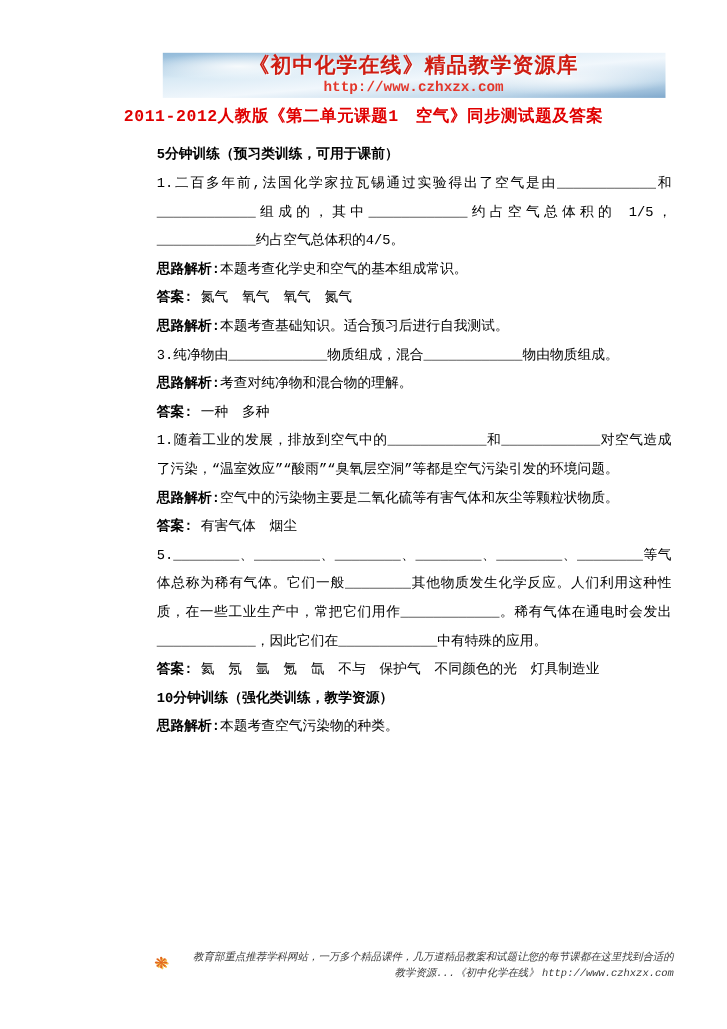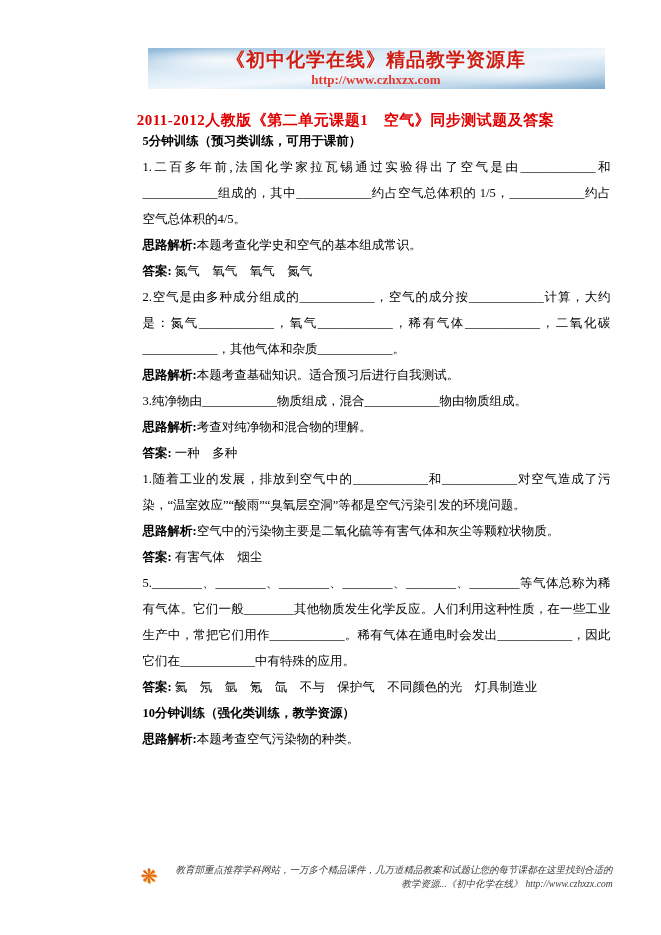--- a/index.html
+++ b/index.html
@@ -4,21 +4,21 @@
 <style>
   * { box-sizing: border-box; }
   html, body { margin: 0; padding: 0; }
   body { background: #ffffff; }
   .page {
     position: relative;
     width: 570px;
     height: 935px;
     margin: 0 auto;
     background: #ffffff;
-    font-family: Liberation Serif, serif;
+    font-family: Liberation Mono, monospace;
     color: #000;
     overflow: hidden;
   }
   .banner {
     position: absolute;
     left: 102px; top: 48px;
     width: 457px; height: 41px;
     text-align: center;
     background:
       radial-gradient(ellipse 120px 18px at 15% 30%, rgba(255,255,255,.85), rgba(255,255,255,0) 70%),
@@ -31,21 +31,21 @@
     line-height: 24px; letter-spacing: 1px;
     text-shadow: 1px 1px 0 rgba(255,255,255,.65);
     white-space: nowrap;
   }
   .banner-url {
     font-size: 13px; font-weight: bold; color: #e3372b;
     line-height: 15px; white-space: nowrap;
   }
   .doc-title {
     position: absolute; top: 96px; left: 0;
-    width: 100%; margin: 15px;
+    width: 100%; margin: 0;
     text-align: center;
     font-size: 15px; font-weight: bold; color: #e00000;
     letter-spacing: .5px;
   }
   .content {
     position: absolute; top: 128px; left: 97px;
     width: 468px;
     font-size: 12.5px; line-height: 26px;
   }
   .para { margin: 0; text-align: justify; text-justify: inter-ideograph; }
@@ -80,21 +80,20 @@
   <div class="content">
 
     <p class="para heading">5分钟训练（预习类训练，可用于课前）</p>
 
     <p class="para">1.二百多年前,法国化学家拉瓦锡通过实验得出了空气是由____________和____________组成的，其中____________约占空气总体积的 1/5，____________约占空气总体积的4/5。</p>
 
     <p class="para"><span class="b">思路解析:</span><span>本题考查化学史和空气的基本组成常识。</span></p>
 
     <p class="para"><span class="b">答案:</span><span> 氮气　氧气　氧气　氮气</span></p>
 
-    <p class="para">2.空气是由多种成分组成的____________，空气的成分按____________计算，大约是：氮气____________，氧气____________，稀有气体____________，二氧化碳____________，其他气体和杂质____________。</p>
 
     <p class="para"><span class="b">思路解析:</span><span>本题考查基础知识。适合预习后进行自我测试。</span></p>
 
 
     <p class="para">3.纯净物由____________物质组成，混合____________物由物质组成。</p>
 
     <p class="para"><span class="b">思路解析:</span><span>考查对纯净物和混合物的理解。</span></p>
 
     <p class="para"><span class="b">答案:</span><span> 一种　多种</span></p>
 

